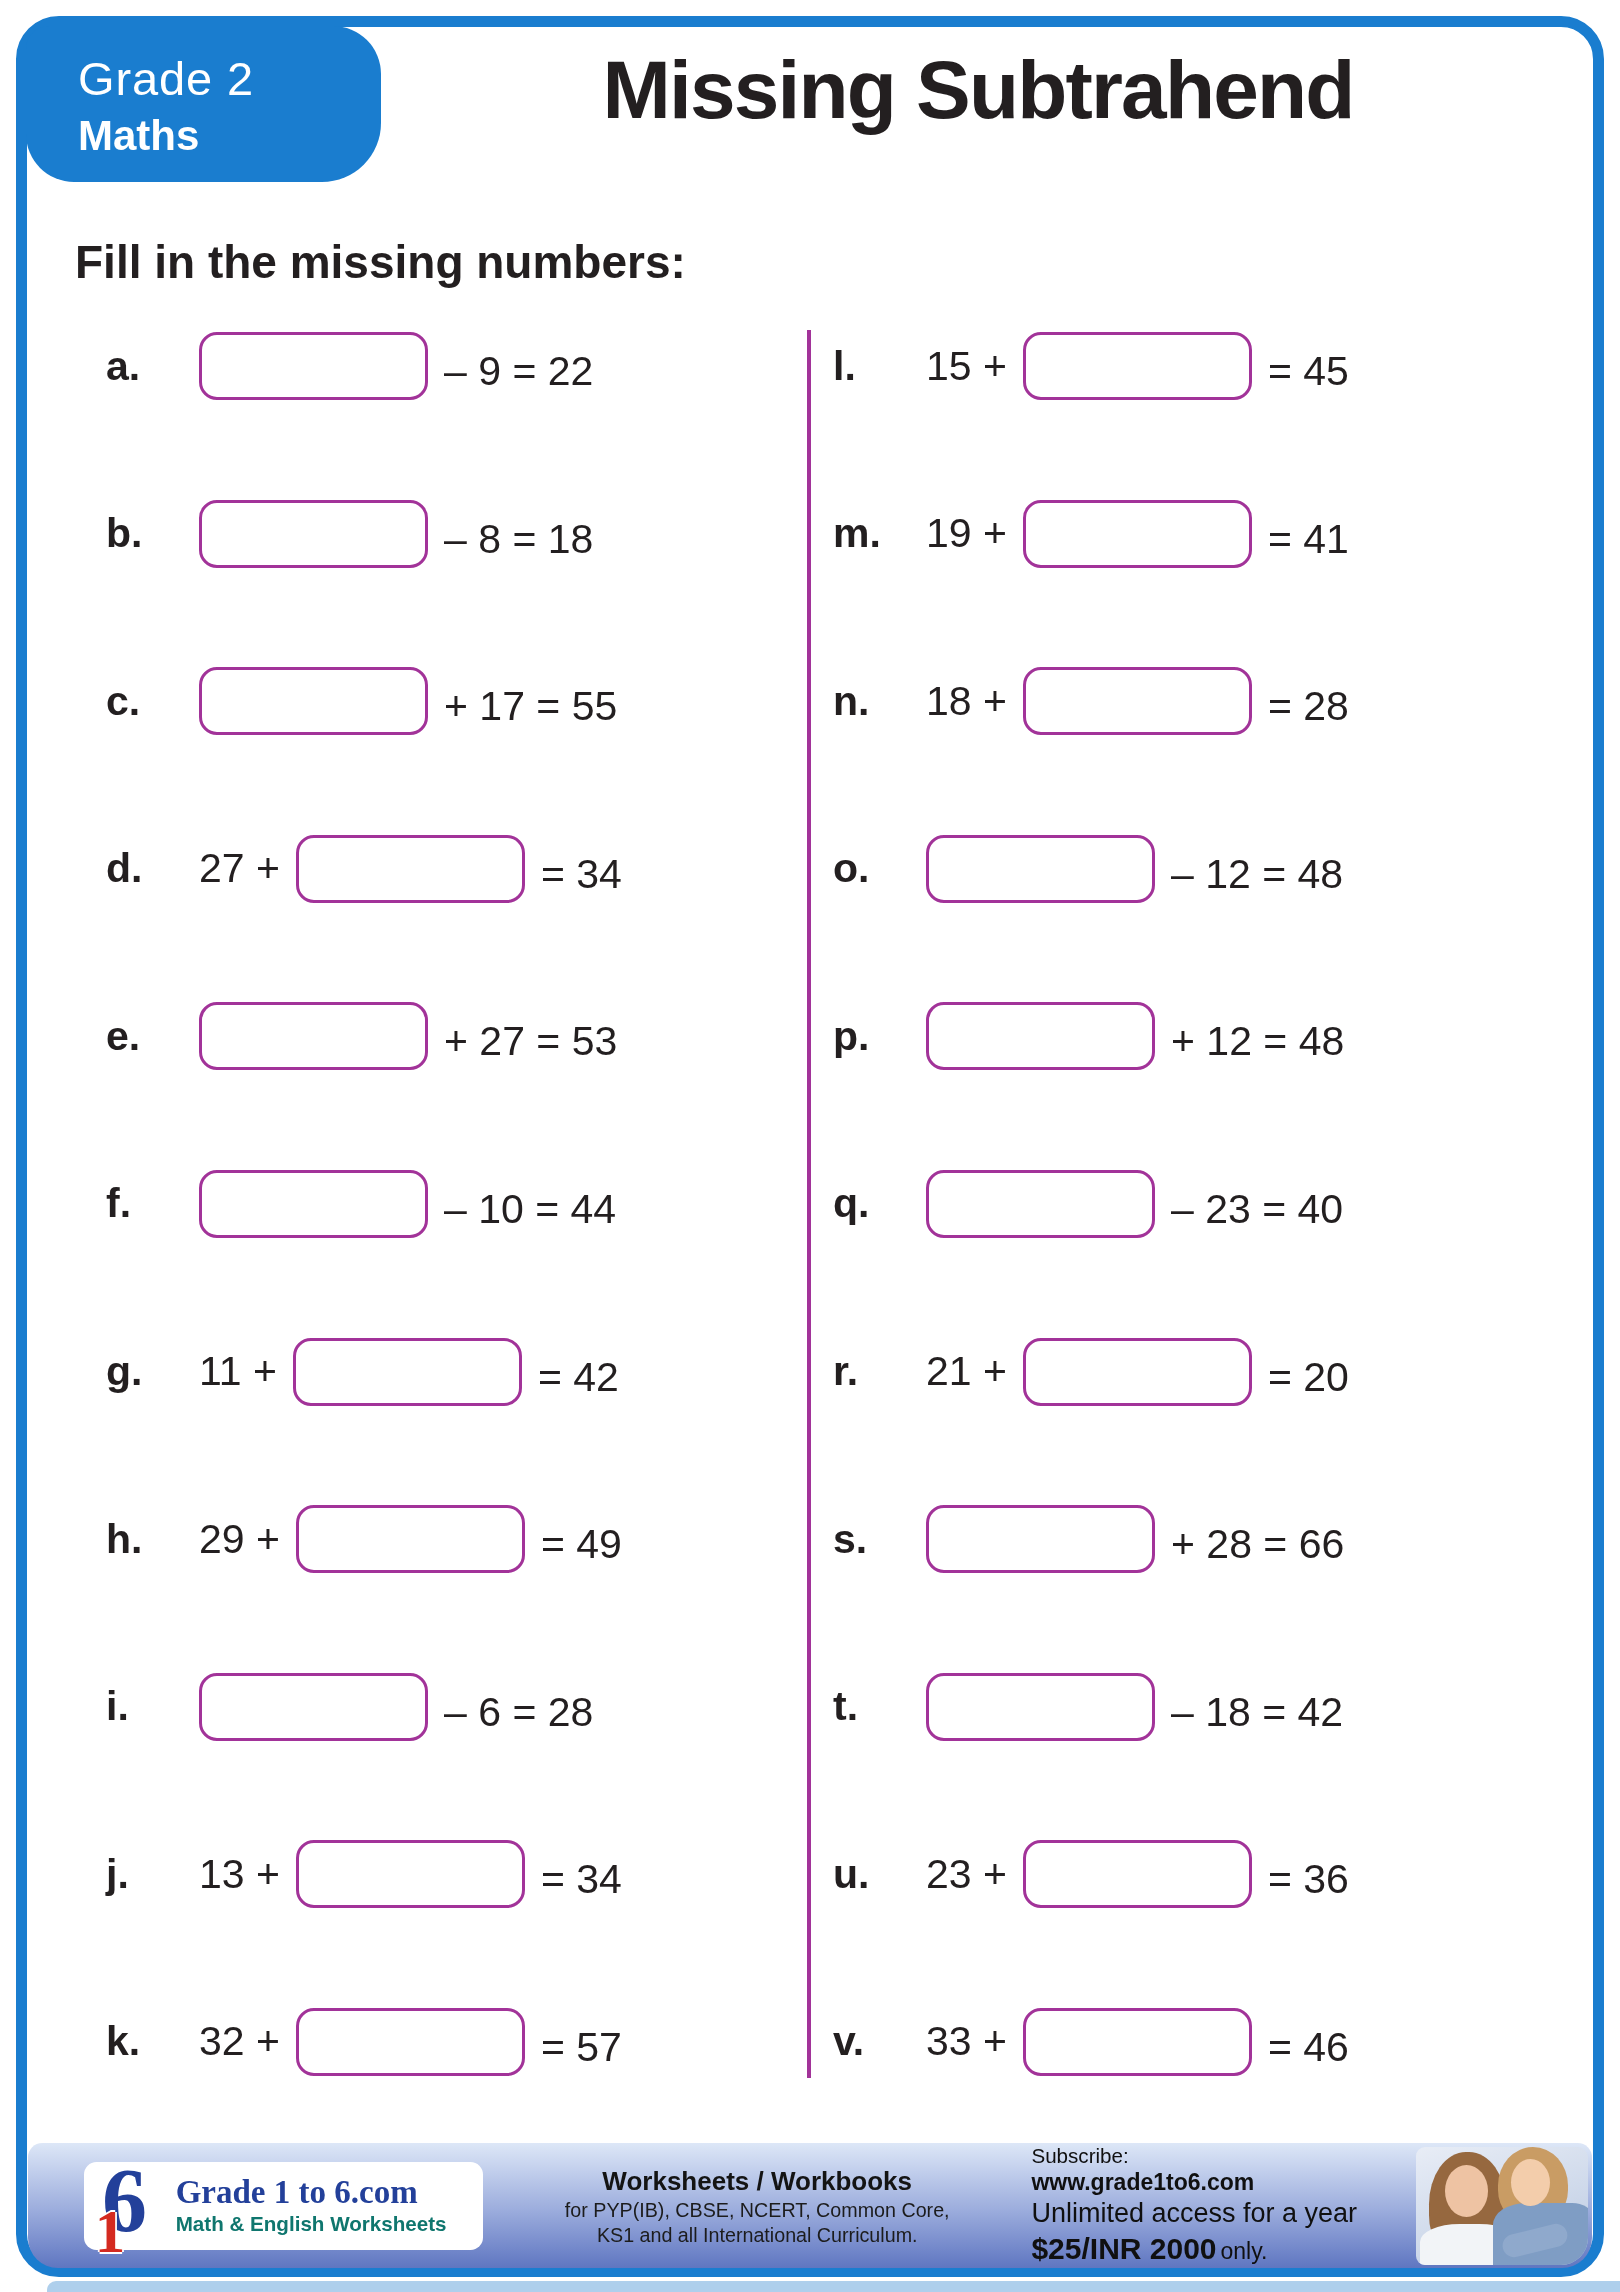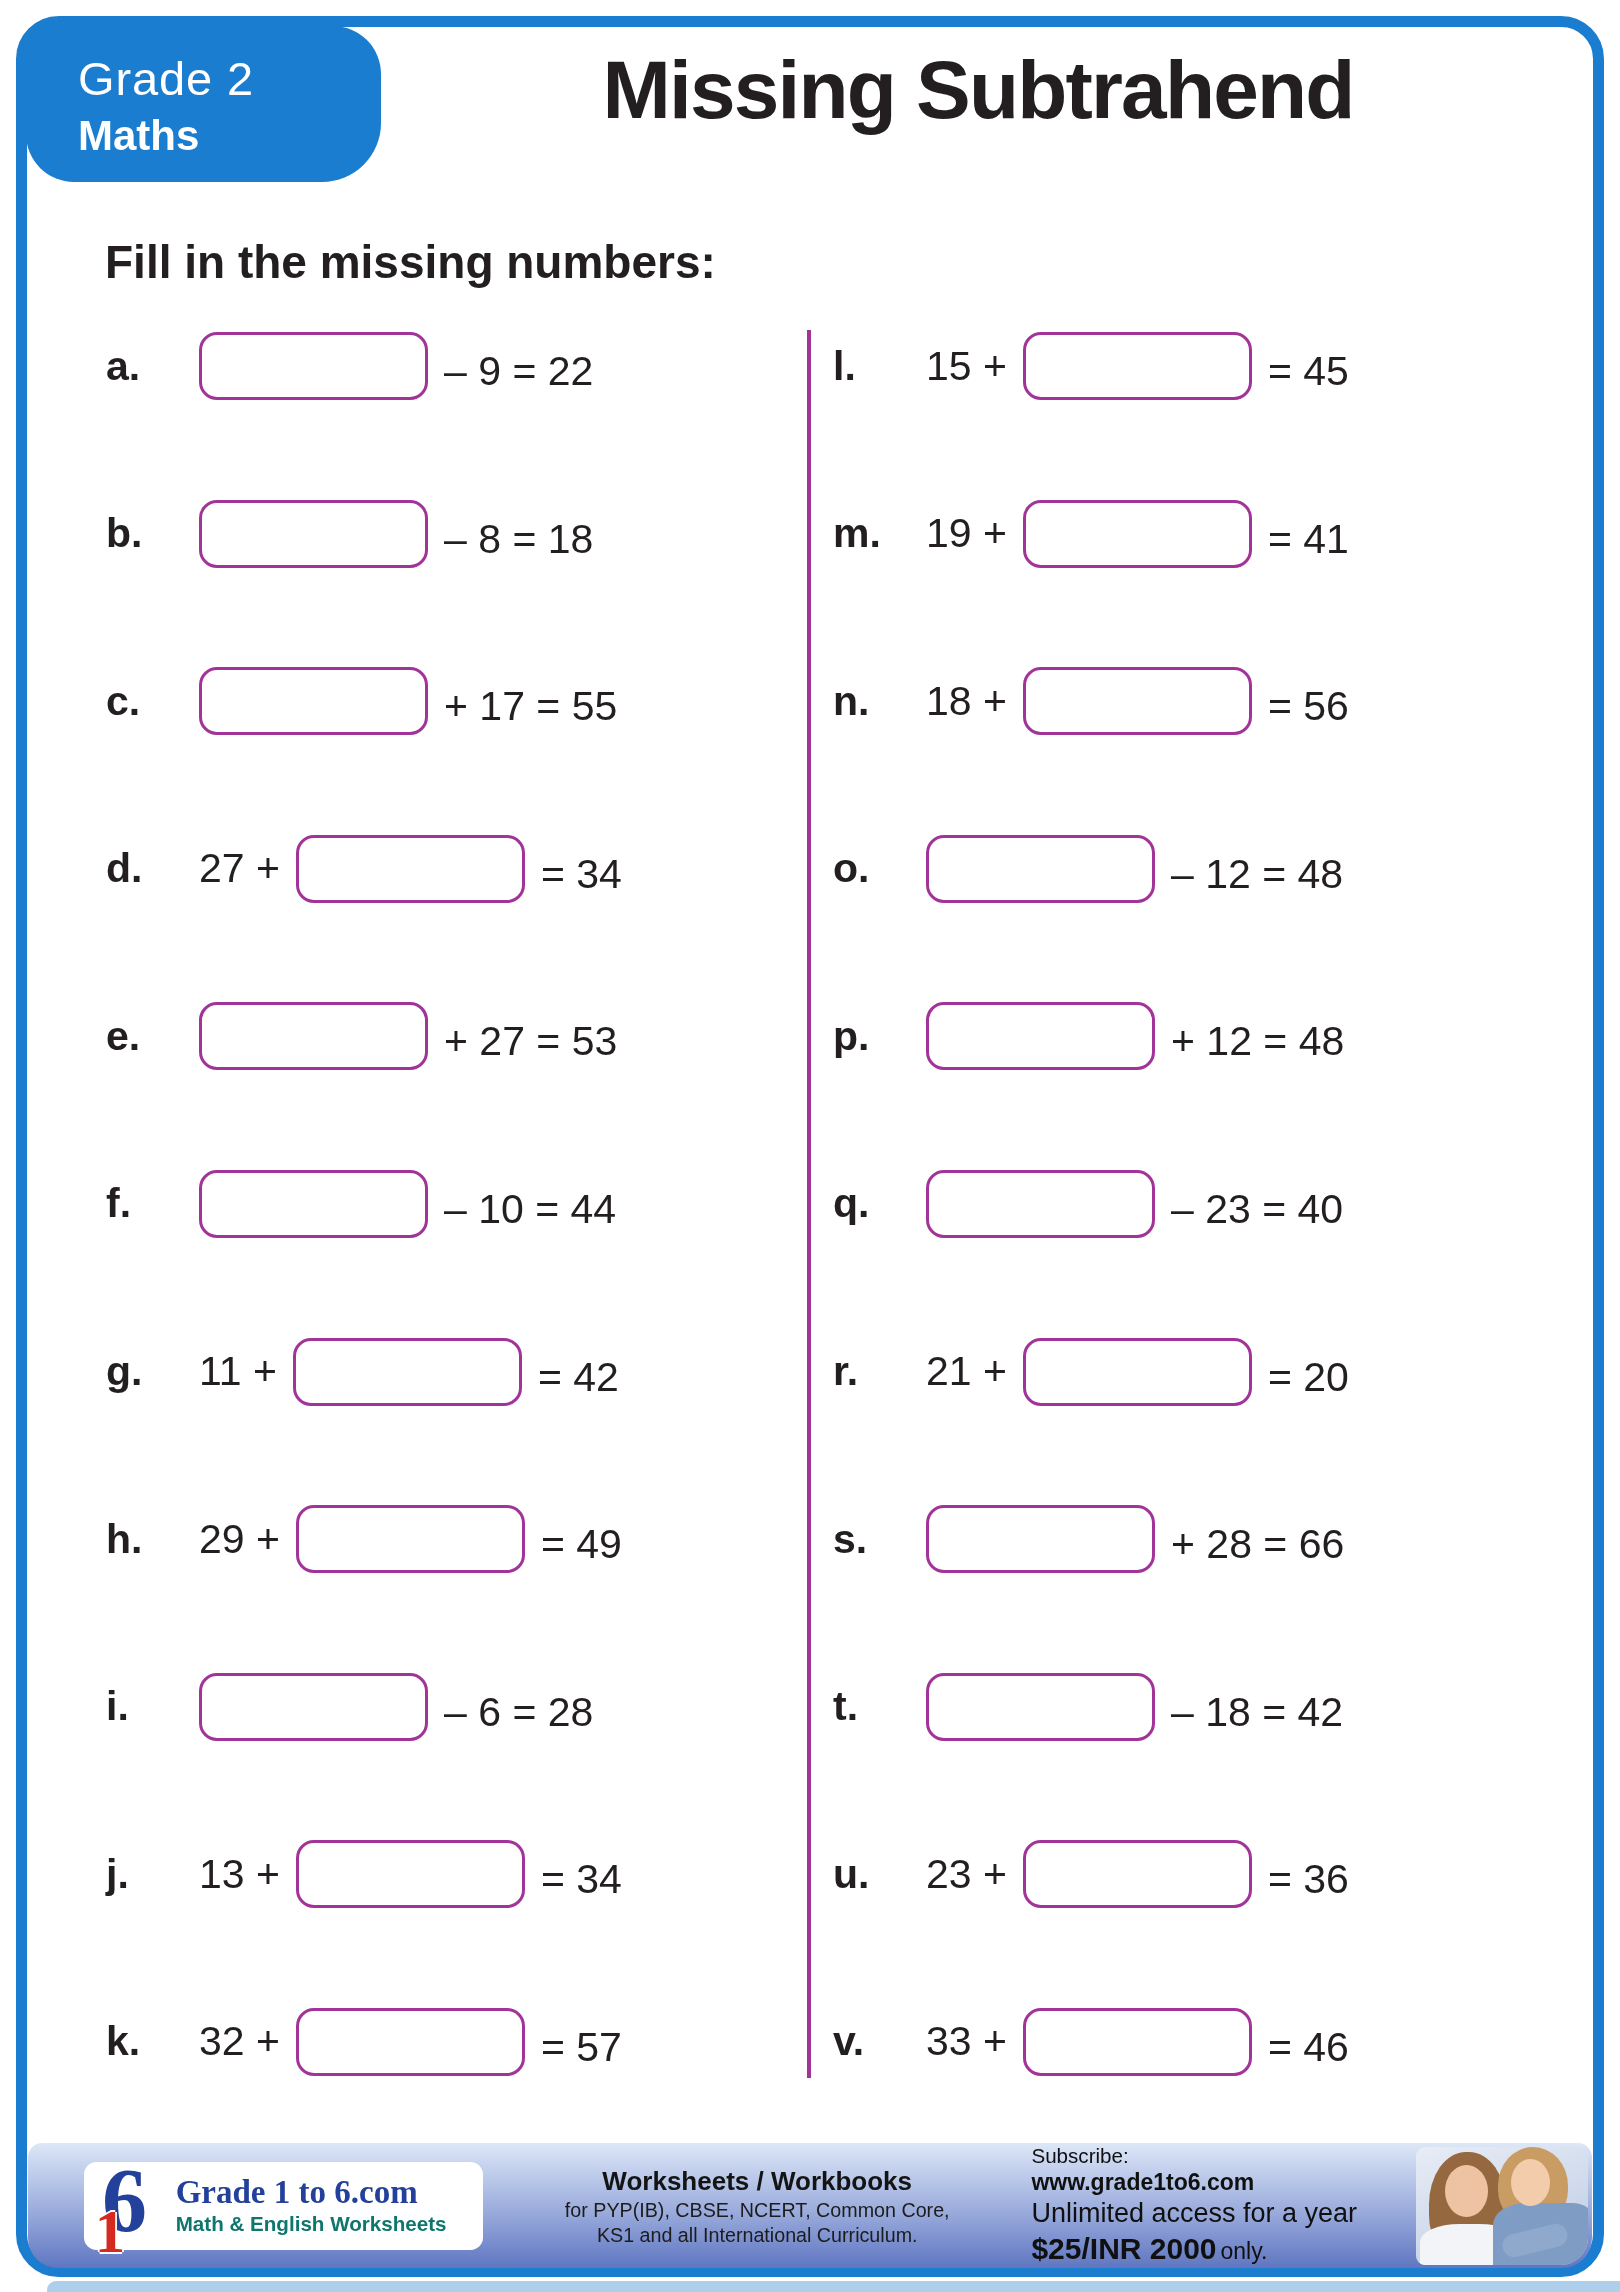--- a/index.html
+++ b/index.html
@@ -35,21 +35,21 @@
   .badge .subject{font-size:42px; font-weight:700; margin-top:7.2px;}
   .title{
     position:absolute; left:385px; right:49px; top:43px;
     text-align:center;
     font-size:82px; font-weight:800; letter-spacing:-1.8px;
     color:var(--ink);
     margin:0;
   }
   .instruction{
     position:absolute; left:75px; top:235px;
-    font-size:46px; font-weight:700;margin-left:30px;
+    font-size:46px; font-weight:700;
   }
   .columns-area{position:absolute; left:0; top:330px; width:100%; height:1751px;}
   .divider{
     position:absolute; left:807px; top:0; width:3.6px; height:1748px;
     background:var(--magenta);
   }
   .col{
     position:absolute; top:0; height:1748px;
     display:flex; flex-direction:column; justify-content:space-between;
   }
@@ -237,21 +237,21 @@
         <div class="problem-row">
     <span class="problem-label">m.</span>
     <span class="eq-before">19 +</span>
     <div class="answer-box"></div>
     <span class="eq-after">= 41</span>
   </div>
         <div class="problem-row">
     <span class="problem-label">n.</span>
     <span class="eq-before">18 +</span>
     <div class="answer-box"></div>
-    <span class="eq-after">= 56</span>
+    <span class="eq-after">= 28</span>
   </div>
         <div class="problem-row">
     <span class="problem-label">o.</span>
 
     <div class="answer-box"></div>
     <span class="eq-after">– 12 = 48</span>
   </div>
         <div class="problem-row">
     <span class="problem-label">p.</span>
 

